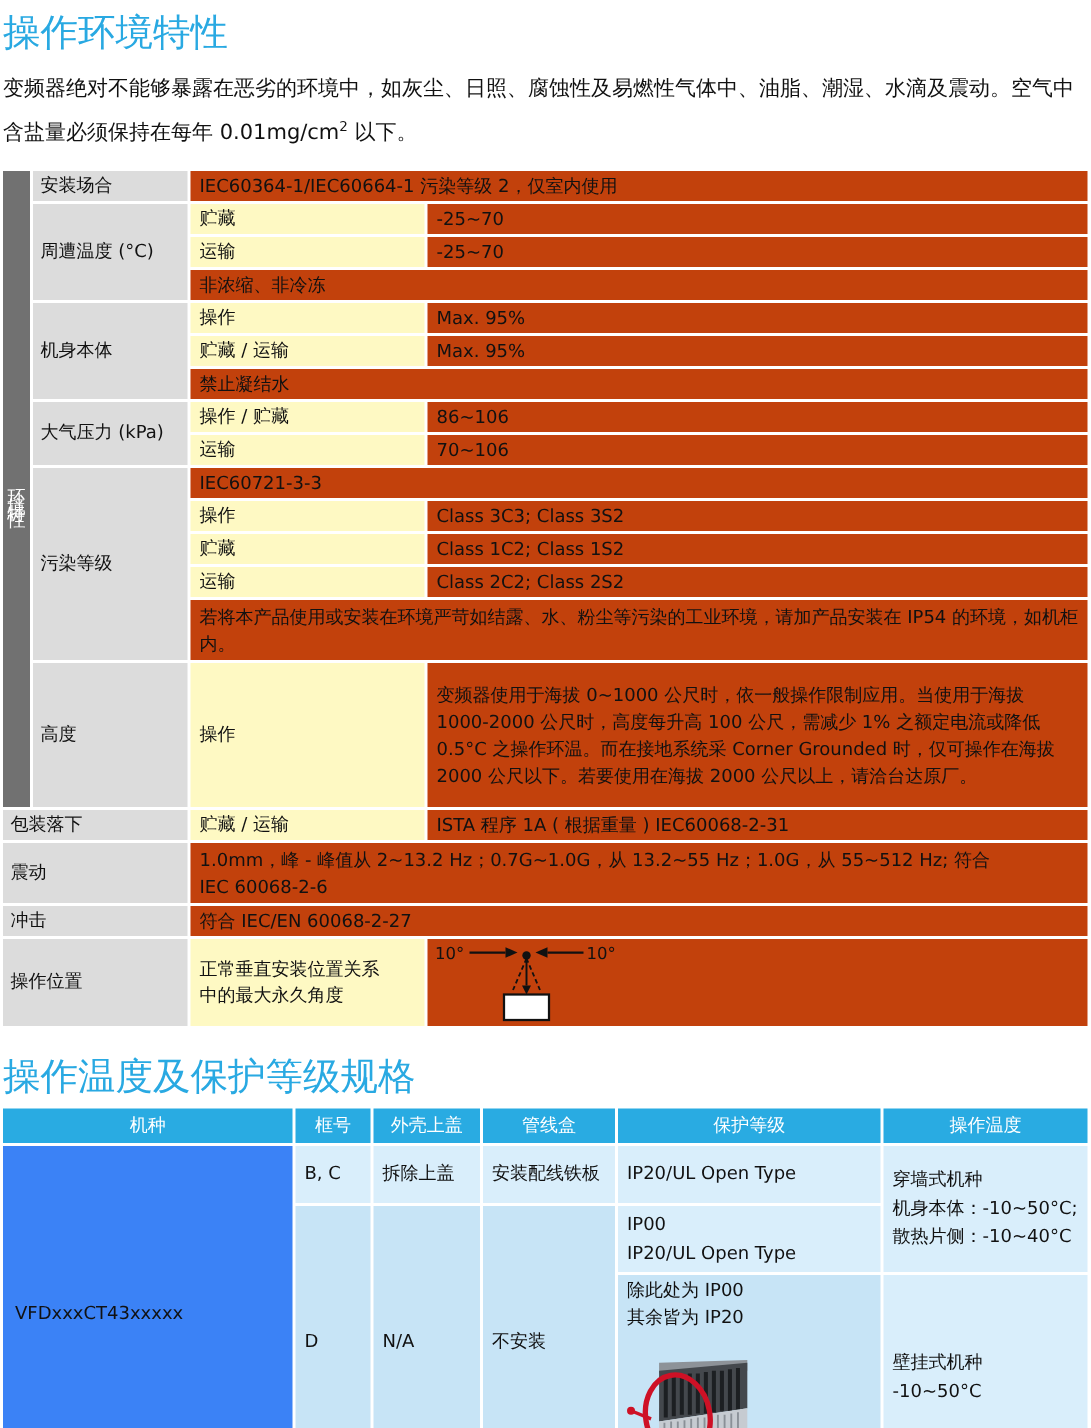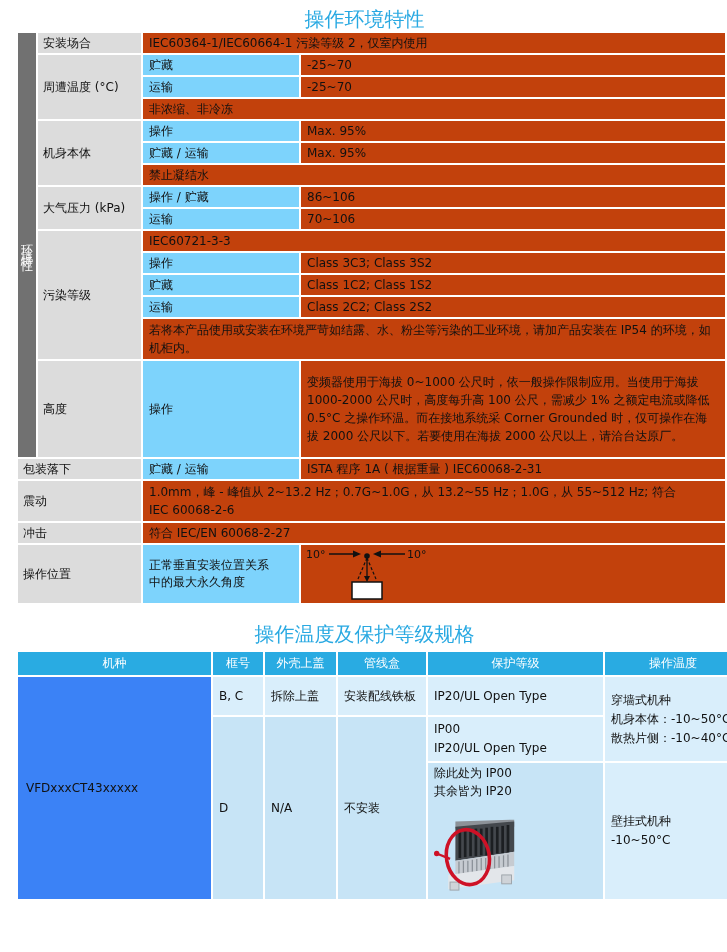--- a/index.html
+++ b/index.html
@@ -1,34 +1,34 @@
 <!DOCTYPE html>
 <html><head>
 <meta charset="utf-8">
 <style>
   html,body{margin:0;padding:0;background:#fff;}
   body{width:727px;height:952px;overflow:hidden;
        font-family:"DejaVu Sans","Liberation Sans",sans-serif;color:#1a1a1a;}
   .page{width:727px;}
 
-  .sec-title{font-size:20px;line-height:1.2;color:#29A9E2;font-weight:500;
-             margin:0;padding:7px 0 0 2px;text-align:center;}
+  .sec-title{font-size:25px;line-height:1.2;color:#29A9E2;font-weight:500;
+             margin:0;padding:7px 0 0 2px;}
   .intro{font-size:14px;line-height:26px;margin:9px 2px 10px 2px;color:#111;}
   .sup{font-size:9px;vertical-align:super;}
 
   table{border-collapse:separate;border-spacing:2px;table-layout:fixed;
-        width:727px;font-size:12px;color:#111;padding-left:16px;}
+        width:727px;font-size:12px;color:#111;}
   td,th{padding:1px 6px;vertical-align:middle;overflow:hidden;}
 
   
   .t1 .strip{background:#717171;color:#fff;text-align:center;padding:0;}
   .t1 .vtext{writing-mode:vertical-rl;text-orientation:upright;margin:0 auto;
              letter-spacing:5px;font-size:12px;line-height:18px;}
   .t1 .lab{background:#DCDCDC;padding-left:5px;}
-  .t1 .sub{background:#7dd3fc;}
+  .t1 .sub{background:#fef9c3;}
   .t1 .val{background:#c2410c;line-height:18px;}
   .rh20{height:20px;} .rh40{height:40px;margin-top:36px;} .rh96{height:96px;} .rh58{height:58px;}
 
   
   .t2{margin-top:4px;}
   .t2 th{background:#29ABE2;color:#fff;font-weight:normal;height:23px;
          padding:0 2px;}
   .t2 .model{background:#3b82f6;padding-left:8px;}
   .t2 .c{background:#D9EEFB;line-height:19px;}
   .t2 .alt{background:#C7E4F6;}
@@ -38,20 +38,21 @@
 
   .diagram-wrap{padding:0;}
 </style>
 </head>
 <body>
 
 <div class="page">
 
   <h1 class="sec-title">操作环境特性</h1>
 
+  <p class="intro"><span>变频器绝对不能够暴露在恶劣的环境中，如灰尘、日照、腐蚀性及易燃性气体中、油脂、潮湿、水滴及震动。空气中含盐量必须保持在每年 0.01mg/cm</span><sup class="sup">2</sup><span> 以下。</span></p>
 
   <table class="t1">
     <colgroup>
         <col style="width:18px">
         <col style="width:103px">
         <col style="width:156px">
         <col>
       </colgroup>
 
     <tbody>

